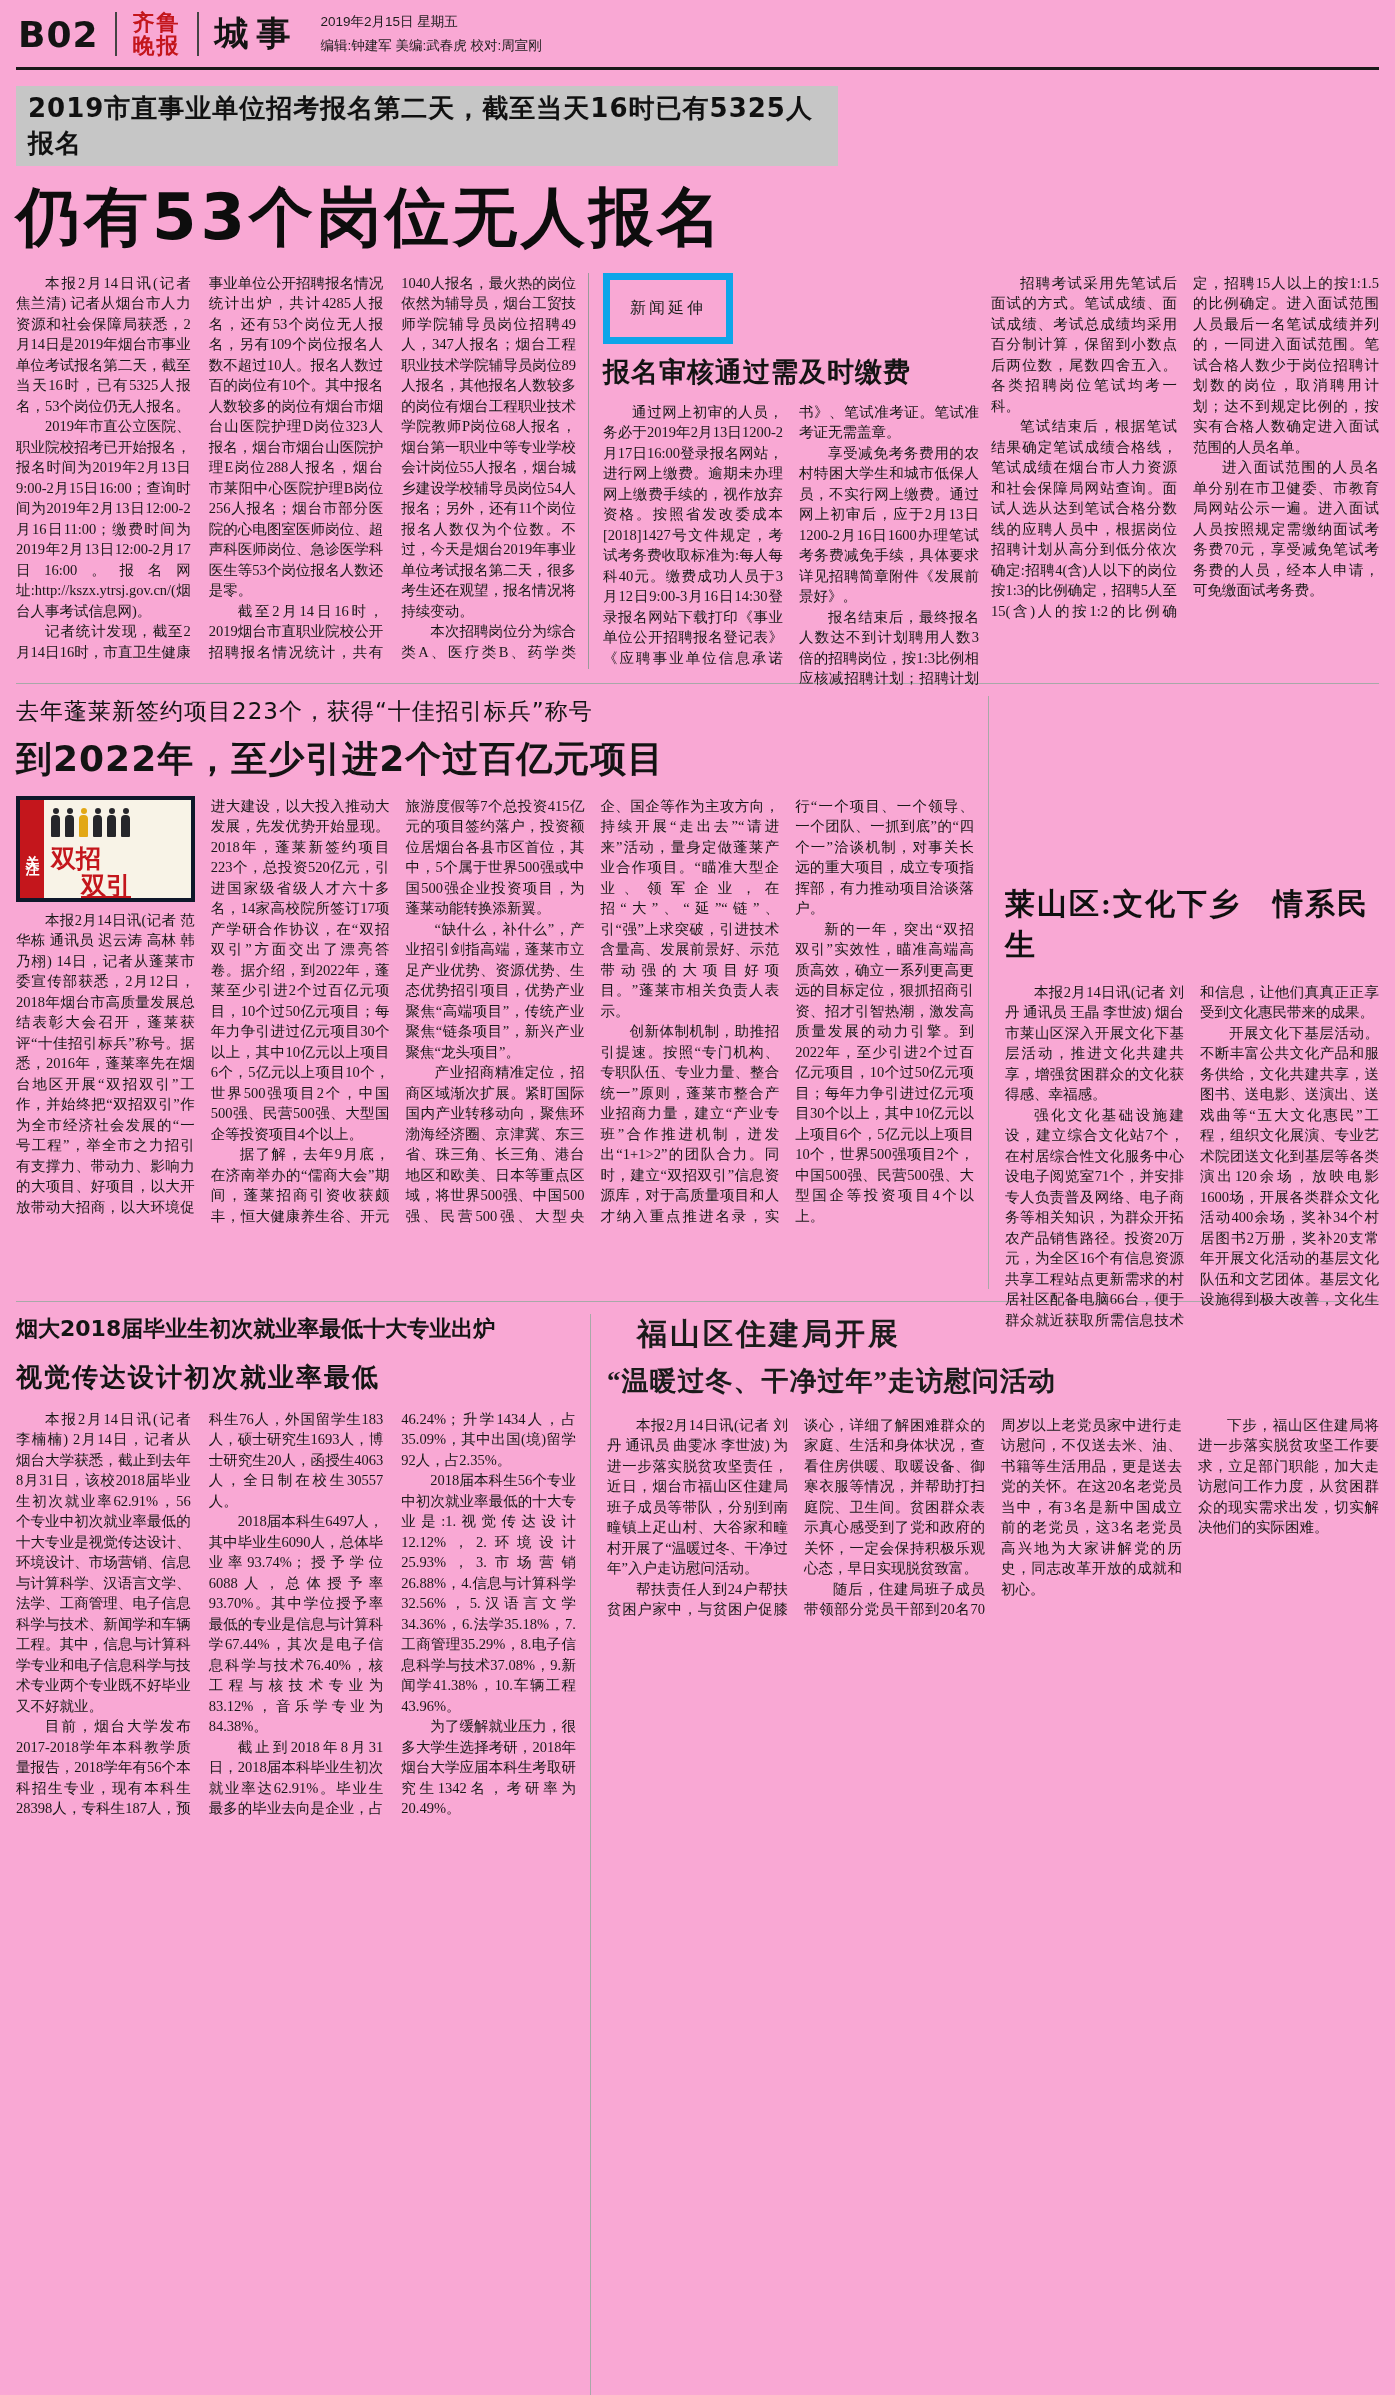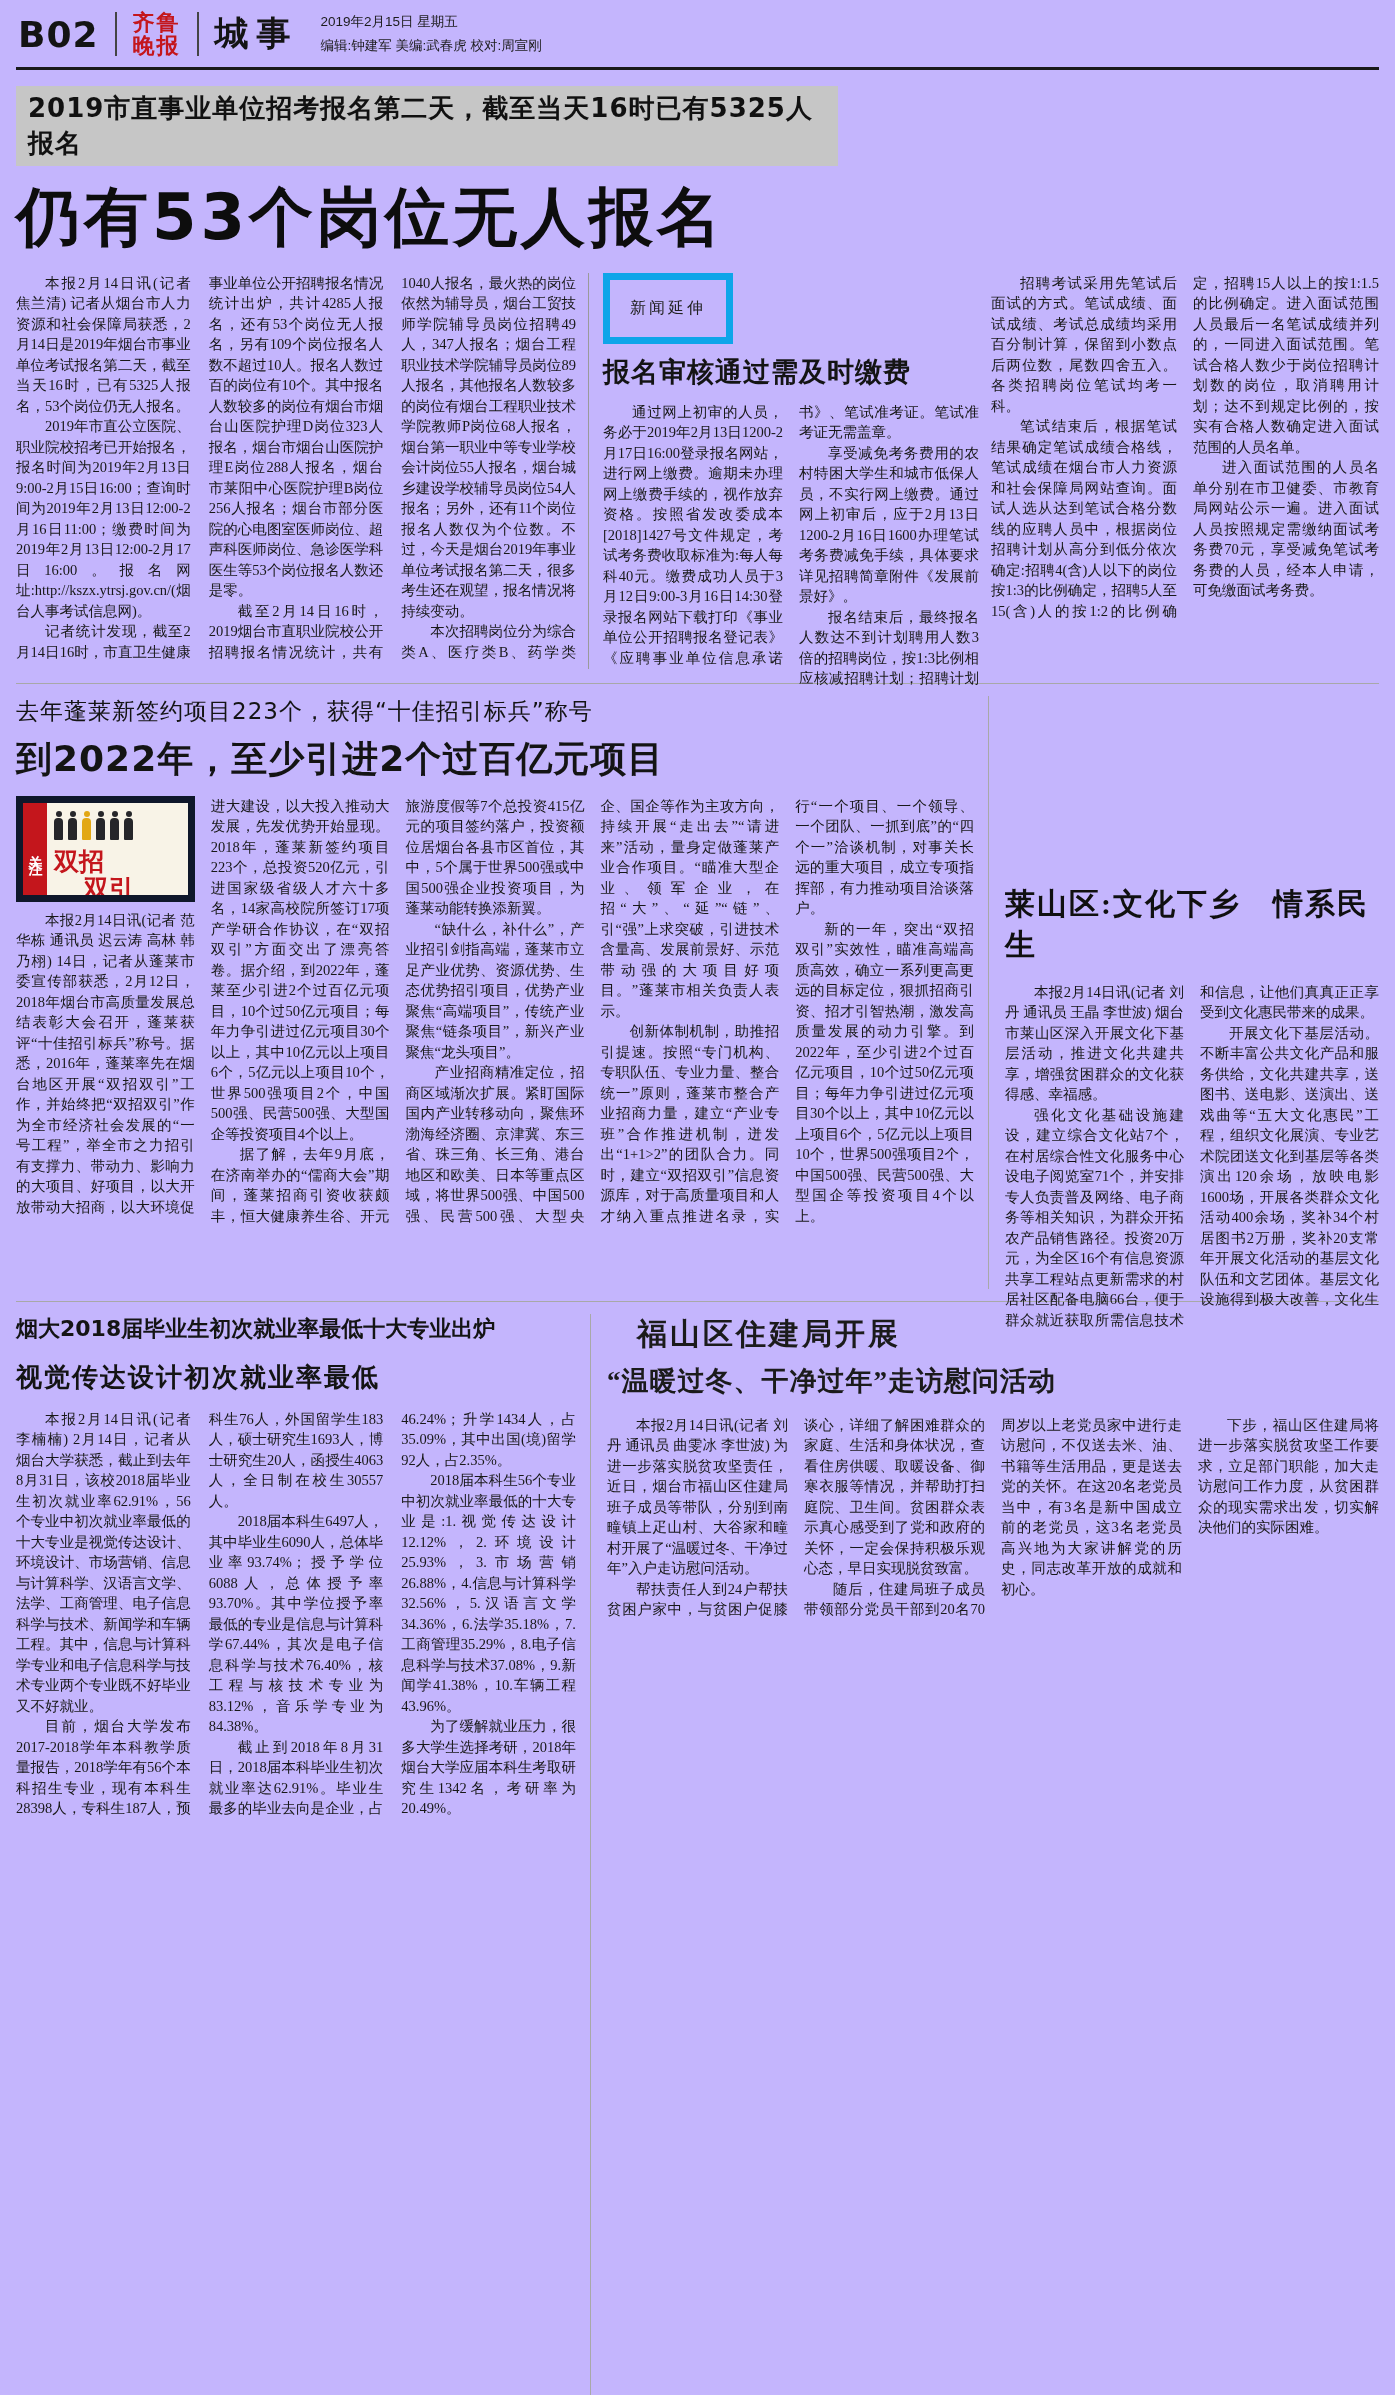--- a/index.html
+++ b/index.html
@@ -1,19 +1,19 @@
 <!DOCTYPE html>
 <html><head>
 <meta charset="utf-8">
 <style>
   * { margin:0; padding:0; box-sizing:border-box; }
   html,body { background:#dcdcdc; }
   .page {
     position:relative; width:1395px; height:2395px; margin:0 auto;
-    background:#c4b5fd; color:#141414; overflow:hidden;
+    background:#f9a8d4; color:#141414; overflow:hidden;
     font-family:"Liberation Serif","DejaVu Serif",serif; padding:0 16px;
   }
   
   .hdr { display:flex; align-items:center; gap:16px; padding:10px 2px 8px; border-bottom:3px solid #1a1a1a; }
   .pageno { font-family:"DejaVu Sans","Liberation Sans",sans-serif; font-size:36px; font-weight:700; letter-spacing:1px; }
   .vbar { width:2px; height:44px; background:#444; }
   .masthead { color:#c4161c; font-weight:700; font-size:22px; line-height:1.05; font-family:"DejaVu Serif",serif; }
   .masthead span { display:block; letter-spacing:2px; }
   .section-name { font-family:"DejaVu Sans","Liberation Sans",sans-serif; font-size:34px; font-weight:800; letter-spacing:8px; }
   .hdr-meta { font-size:13.5px; line-height:1.8; color:#1c1c1c; margin-left:6px; font-family:"Liberation Sans",sans-serif; }
@@ -33,21 +33,21 @@
   .ext-headline { font-family:"DejaVu Sans","Liberation Sans",sans-serif; font-size:27px; font-weight:700; margin-bottom:12px; letter-spacing:1px; }
   .sidebar-left .cols2 { height:290px; }
   .sidebar-right { width:50%; }
   .sidebar-right .cols2 { height:100%; }
   
   .mid-row { display:flex; border-top:1px solid #a8a8a8; margin-top:14px; padding-top:12px; height:606px; }
   .penglai { width:958px; }
   .kicker2 { font-family:"DejaVu Sans","Liberation Sans",sans-serif; font-weight:400; font-size:23px; letter-spacing:1px; }
   .headline2 { font-family:"DejaVu Sans","Liberation Sans",sans-serif; font-weight:900; font-size:36px; margin:8px 0 12px; letter-spacing:1px; }
   .penglai-body { column-count:5; column-gap:16px; height:490px; overflow:hidden; }
-  .promo { height:106px; border:7px solid #0f172a; background:#f8f3e7; display:flex; margin-bottom:8px; break-inside:avoid; }
+  .promo { height:106px; border:4px solid #0f172a; background:#f8f3e7; display:flex; margin-bottom:8px; break-inside:avoid; }
   .promo-tab { background:#c4161c; color:#fff; writing-mode:vertical-rl; text-align:center; font-size:14px; padding:6px 3px; letter-spacing:6px; font-weight:700; }
   .promo-main { flex:1; padding:5px 7px; overflow:hidden; }
   .figures { display:flex; gap:5px; align-items:flex-end; height:32px; }
   .fig { width:9px; height:22px; background:#26262a; border-radius:4px 4px 1px 1px; position:relative; }
   .fig::before { content:""; position:absolute; top:-7px; left:1.5px; width:6px; height:6px; border-radius:50%; background:#26262a; }
   .fig.y { background:#e2a714; } .fig.y::before { background:#e2a714; }
   .promo-text { color:#c4161c; font-weight:900; font-size:25px; line-height:1.1; font-family:"DejaVu Serif",serif; margin-top:8px; }
   .promo-text .t2 { display:block; margin-left:30px;text-decoration:underline; }
   .laishan { flex:1; border-left:1px solid #a8a8a8; margin-left:14px; padding-left:16px; padding-top:188px; }
   .headline3 { font-size:30px; font-weight:700; letter-spacing:2px; margin-bottom:16px; color:#101010; }

